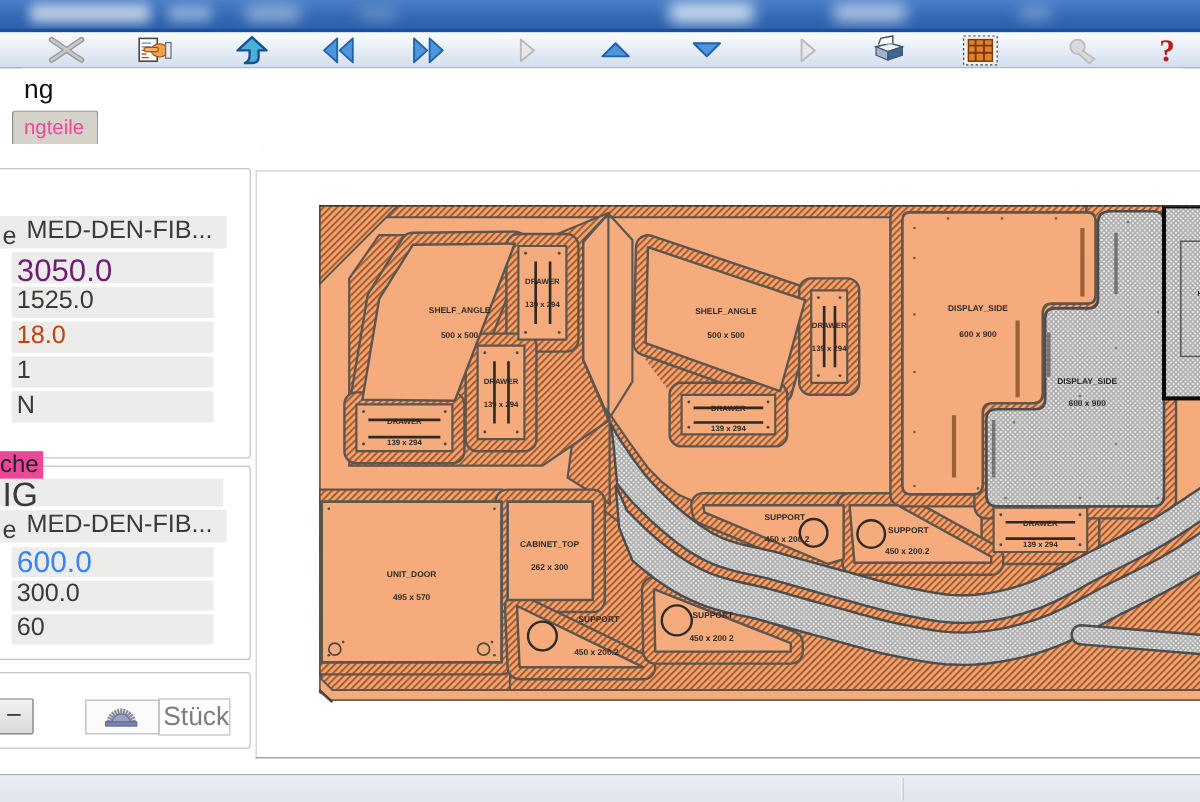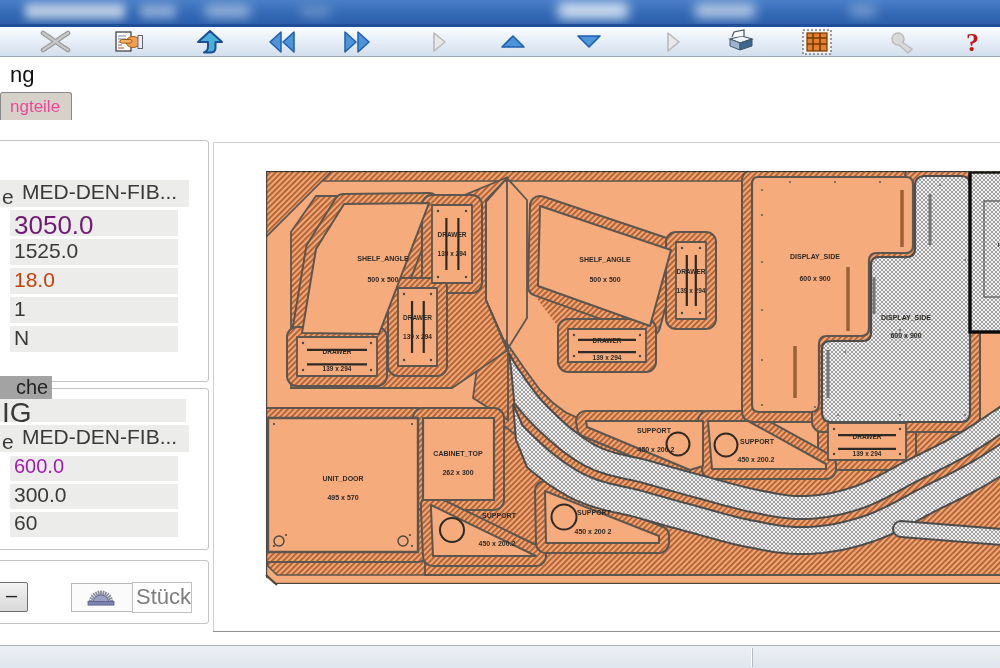--- a/index.html
+++ b/index.html
@@ -64,21 +64,21 @@
       <path d="M11,4 V22 M18,4 V22 M5,9 H25 M5,15 H25" stroke="#7a3a00" stroke-width="1.6"></path>
     </svg>
 <svg class="abs" style="left:886px;top:2px" width="30" height="26" viewBox="0 0 30 26">
       <circle cx="12" cy="10" r="6" fill="#d9d9d9" stroke="#bcbcbc" stroke-width="1.5"></circle>
       <path d="M16,13 L26,20 L22,24 L13,16" fill="#d9d9d9" stroke="#bcbcbc" stroke-width="1.5"></path>
     </svg>
 <svg class="abs" style="left:960px;top:2px" width="26" height="26" viewBox="0 0 26 26">
       <text x="6" y="22" font-size="26" font-weight="bold" fill="#c01818" font-family="Liberation Serif,serif">?</text>
     </svg>
 </div>
-<div class="abs" style="left:8px;top:57px;width:968px;height:62px;background:#ffffff">
+<div class="abs" style="left:18px;top:57px;width:968px;height:62px;background:#ffffff">
  <div class="abs" style="left:2px;top:5px;font-size:22px;color:#111">ng</div>
  <div class="abs" style="left:-8px;top:35px;width:70px;height:28px;background:#d6d2ca;border:1px solid #8a8a8a;border-bottom:none;border-radius:3px 3px 0 0"></div>
  <div class="abs" style="left:2px;top:40px;font-size:17px;color:#ec4899">ngteile</div>
 </div>
 <div class="abs" style="left:0;top:121px;width:1000px;height:1px;background:#9a9a9a"></div>
 <div class="abs" style="left:0;top:120px;width:218px;height:525px;background:#ffffff">
  <div class="abs" style="left:-30px;top:20px;width:237px;height:240px;border:1px solid #c3c3c3;border-radius:3px"></div>
  <div class="abs" style="left:-30px;top:268px;width:237px;height:160px;border:1px solid #c3c3c3;border-radius:3px"></div>
  <div class="abs" style="left:-30px;top:440px;width:237px;height:62px;border:1px solid #c3c3c3;border-radius:3px"></div>
 <div class="abs" style="left:0px;top:60px;width:189px;height:27px;background:#ececea"></div>
@@ -87,28 +87,28 @@
 <div class="abs" style="left:10px;top:90px;width:168px;height:26px;background:#ececea"></div>
     <div class="abs" style="left:14px;top:89.98px;font-size:26px;color:#701a75;white-space:nowrap">3050.0</div>
 <div class="abs" style="left:10px;top:119px;width:168px;height:26px;background:#ececea"></div>
     <div class="abs" style="left:14px;top:118.98px;font-size:21px;color:#3a3a3a;white-space:nowrap">1525.0</div>
 <div class="abs" style="left:10px;top:148px;width:168px;height:26px;background:#ececea"></div>
     <div class="abs" style="left:14px;top:147.98px;font-size:21px;color:#c2410c;white-space:nowrap">18.0</div>
 <div class="abs" style="left:10px;top:177px;width:168px;height:26px;background:#ececea"></div>
     <div class="abs" style="left:14px;top:176.98px;font-size:21px;color:#3a3a3a;white-space:nowrap">1</div>
 <div class="abs" style="left:10px;top:206px;width:168px;height:26px;background:#ececea"></div>
     <div class="abs" style="left:14px;top:205.98px;font-size:21px;color:#3a3a3a;white-space:nowrap">N</div>
-<div class="abs" style="left:0px;top:256px;font-size:20px;color:#222;background:#a3a3a3;padding:0 4px 0 16px">che</div>
+<div class="abs" style="left:0px;top:256px;font-size:20px;color:#222;background:#ec4899;padding:0 4px 0 0">che</div>
 <div class="abs" style="left:0px;top:279px;width:186px;height:23px;background:#ececea"></div>
     <div class="abs" style="left:2px;top:277.48px;font-size:28px;color:#3a3a3a;white-space:nowrap">IG</div>
 <div class="abs" style="left:0px;top:305px;width:189px;height:27px;background:#ececea"></div>
     <div class="abs" style="left:22px;top:305.48px;font-size:21px;color:#3a3a3a;white-space:nowrap">MED-DEN-FIB...</div>
 <div class="abs" style="left:2px;top:310px;font-size:21px;color:#3a3a3a">e</div>
 <div class="abs" style="left:10px;top:336px;width:168px;height:25px;background:#ececea"></div>
-    <div class="abs" style="left:14px;top:335.48px;font-size:20px;color:#a21caf;white-space:nowrap">600.0</div>
+    <div class="abs" style="left:14px;top:335.48px;font-size:25px;color:#3b82f6;white-space:nowrap">600.0</div>
 <div class="abs" style="left:10px;top:364px;width:168px;height:25px;background:#ececea"></div>
     <div class="abs" style="left:14px;top:363.48px;font-size:21px;color:#3a3a3a;white-space:nowrap">300.0</div>
 <div class="abs" style="left:10px;top:392px;width:168px;height:25px;background:#ececea"></div>
     <div class="abs" style="left:14px;top:391.48px;font-size:21px;color:#3a3a3a;white-space:nowrap">60</div>
 <div class="abs" style="left:-8px;top:462px;width:34px;height:28px;background:linear-gradient(180deg,#f2f2f2,#d8d8d8);border:1px solid #707070;border-radius:2px"></div>
 <div class="abs" style="left:6px;top:464px;font-size:20px;color:#222">–</div>
 <div class="abs" style="left:71px;top:463px;width:60px;height:27px;background:#fbfbfb;border:1px solid #b8b8b8"></div>
 <svg class="abs" style="left:84px;top:465px" width="34" height="22" viewBox="0 0 34 22">
       <g stroke="#8a8f9b" stroke-width="1.8">
         <line x1="24.8" y1="16.3" x2="29.2" y2="15.4"></line>

